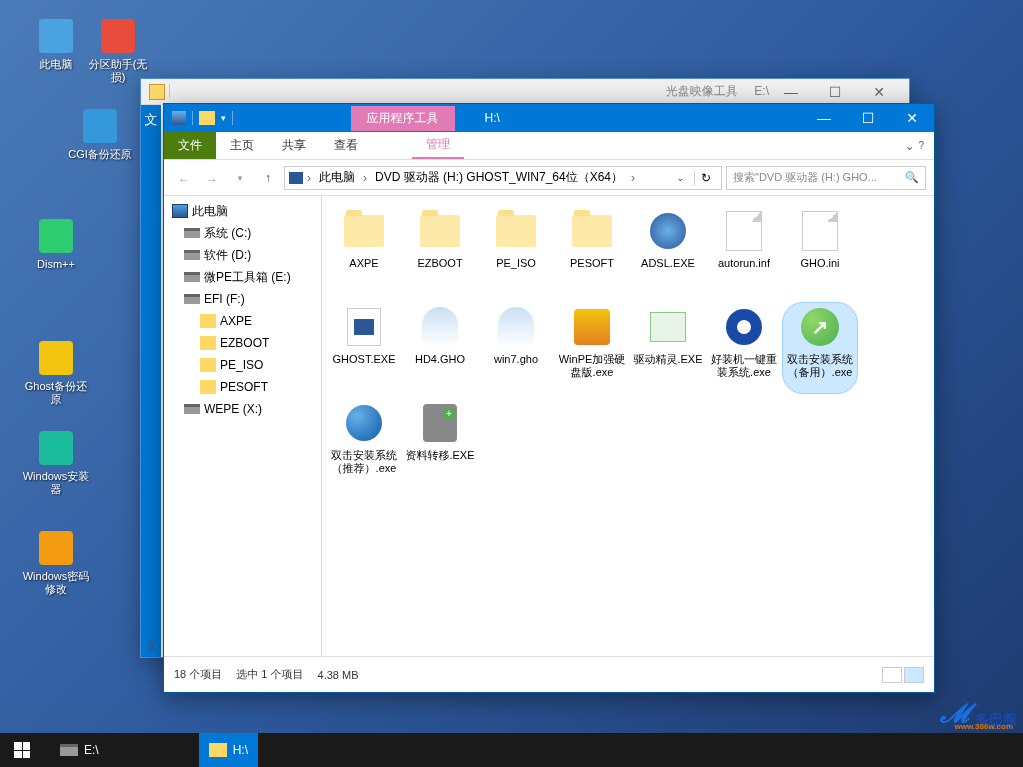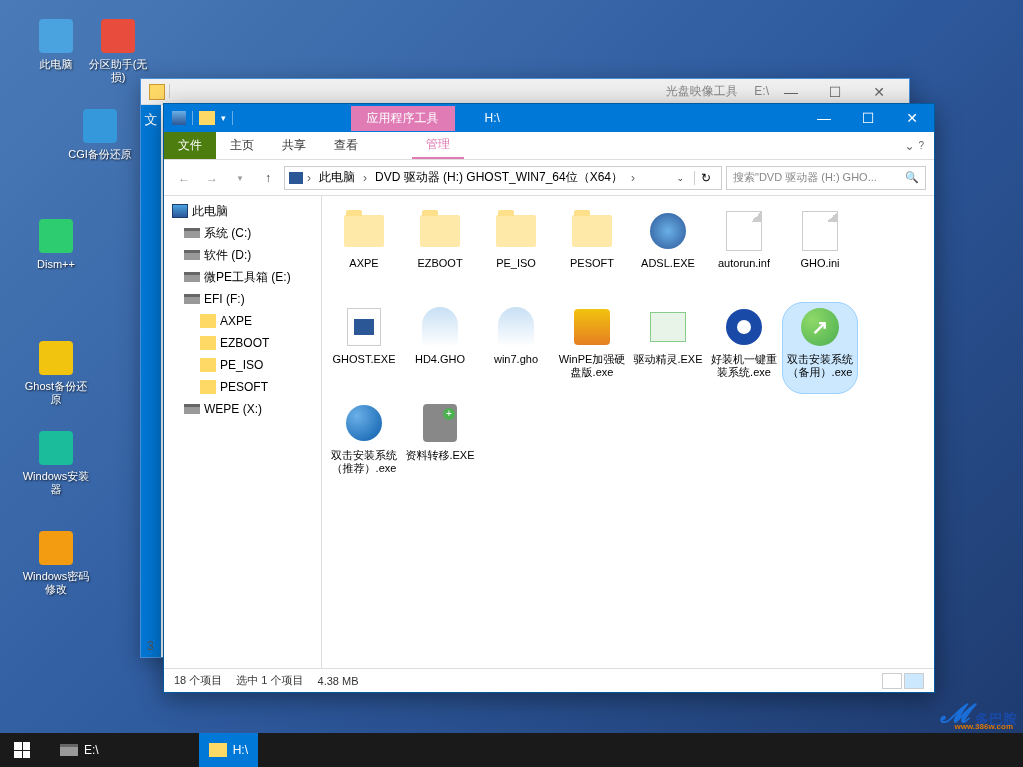--- a/index.html
+++ b/index.html
@@ -68,21 +68,21 @@
 .file-item .fi-label { line-height: 1.15; word-break: break-all; max-height: 42px; overflow: hidden; }
 
 .icon-folder-lg { width: 40px; height: 32px; background: #ffe9a8; border-radius: 2px; position: relative; }
 .icon-folder-lg::before { content: ''; position: absolute; top: -5px; left: 2px; width: 16px; height: 6px; background: #ffe08a; border-radius: 2px 2px 0 0; }
 .icon-exe { width: 36px; height: 40px; background: #fff; border: 1px solid #ccc; position: relative; }
 .icon-exe::after { content: ''; position: absolute; top: 0; right: 0; width: 10px; height: 10px; background: linear-gradient(135deg,#fff 50%,#ccc 50%); }
 .icon-gho { width: 36px; height: 40px; background: linear-gradient(#c8e0f4,#fff); border-radius: 18px 18px 6px 6px; position: relative; }
 .icon-green-arrow { width: 38px; height: 38px; background: radial-gradient(circle at 30% 30%,#8ed968,#4caf50); border-radius: 50%; position: relative; }
 .icon-green-arrow::after { content: '↗'; position: absolute; inset: 0; display: flex; align-items: center; justify-content: center; color: #fff; font-size: 20px; font-weight: bold; }
 
-.statusbar { height: 24px; border-top: 1px solid #ddd; display: flex; align-items: center; padding: 0 10px; font-size: 11px; color: #333; gap: 14px; }
+.statusbar { height: 36px; border-top: 1px solid #ddd; display: flex; align-items: center; padding: 0 10px; font-size: 11px; color: #333; gap: 14px; }
 .statusbar .view-toggle { margin-left: auto; display: flex; gap: 2px; }
 .statusbar .view-toggle span { width: 20px; height: 16px; border: 1px solid #ccc; }
 
 
 .taskbar { position: absolute; bottom: 0; left: 0; right: 0; height: 34px; background: #1a1a1a; display: flex; align-items: center; }
 .taskbar .start { width: 44px; height: 34px; display: flex; align-items: center; justify-content: center; cursor: pointer; }
 .win-logo { width: 16px; height: 16px; display: grid; grid-template: 1fr 1fr / 1fr 1fr; gap: 1px; }
 .win-logo span { background: #fff; }
 .taskbar .task { height: 34px; display: flex; align-items: center; padding: 0 10px; color: #fff; font-size: 12px; gap: 6px; cursor: pointer; }
 .taskbar .task.active { background: #0078d7; }

